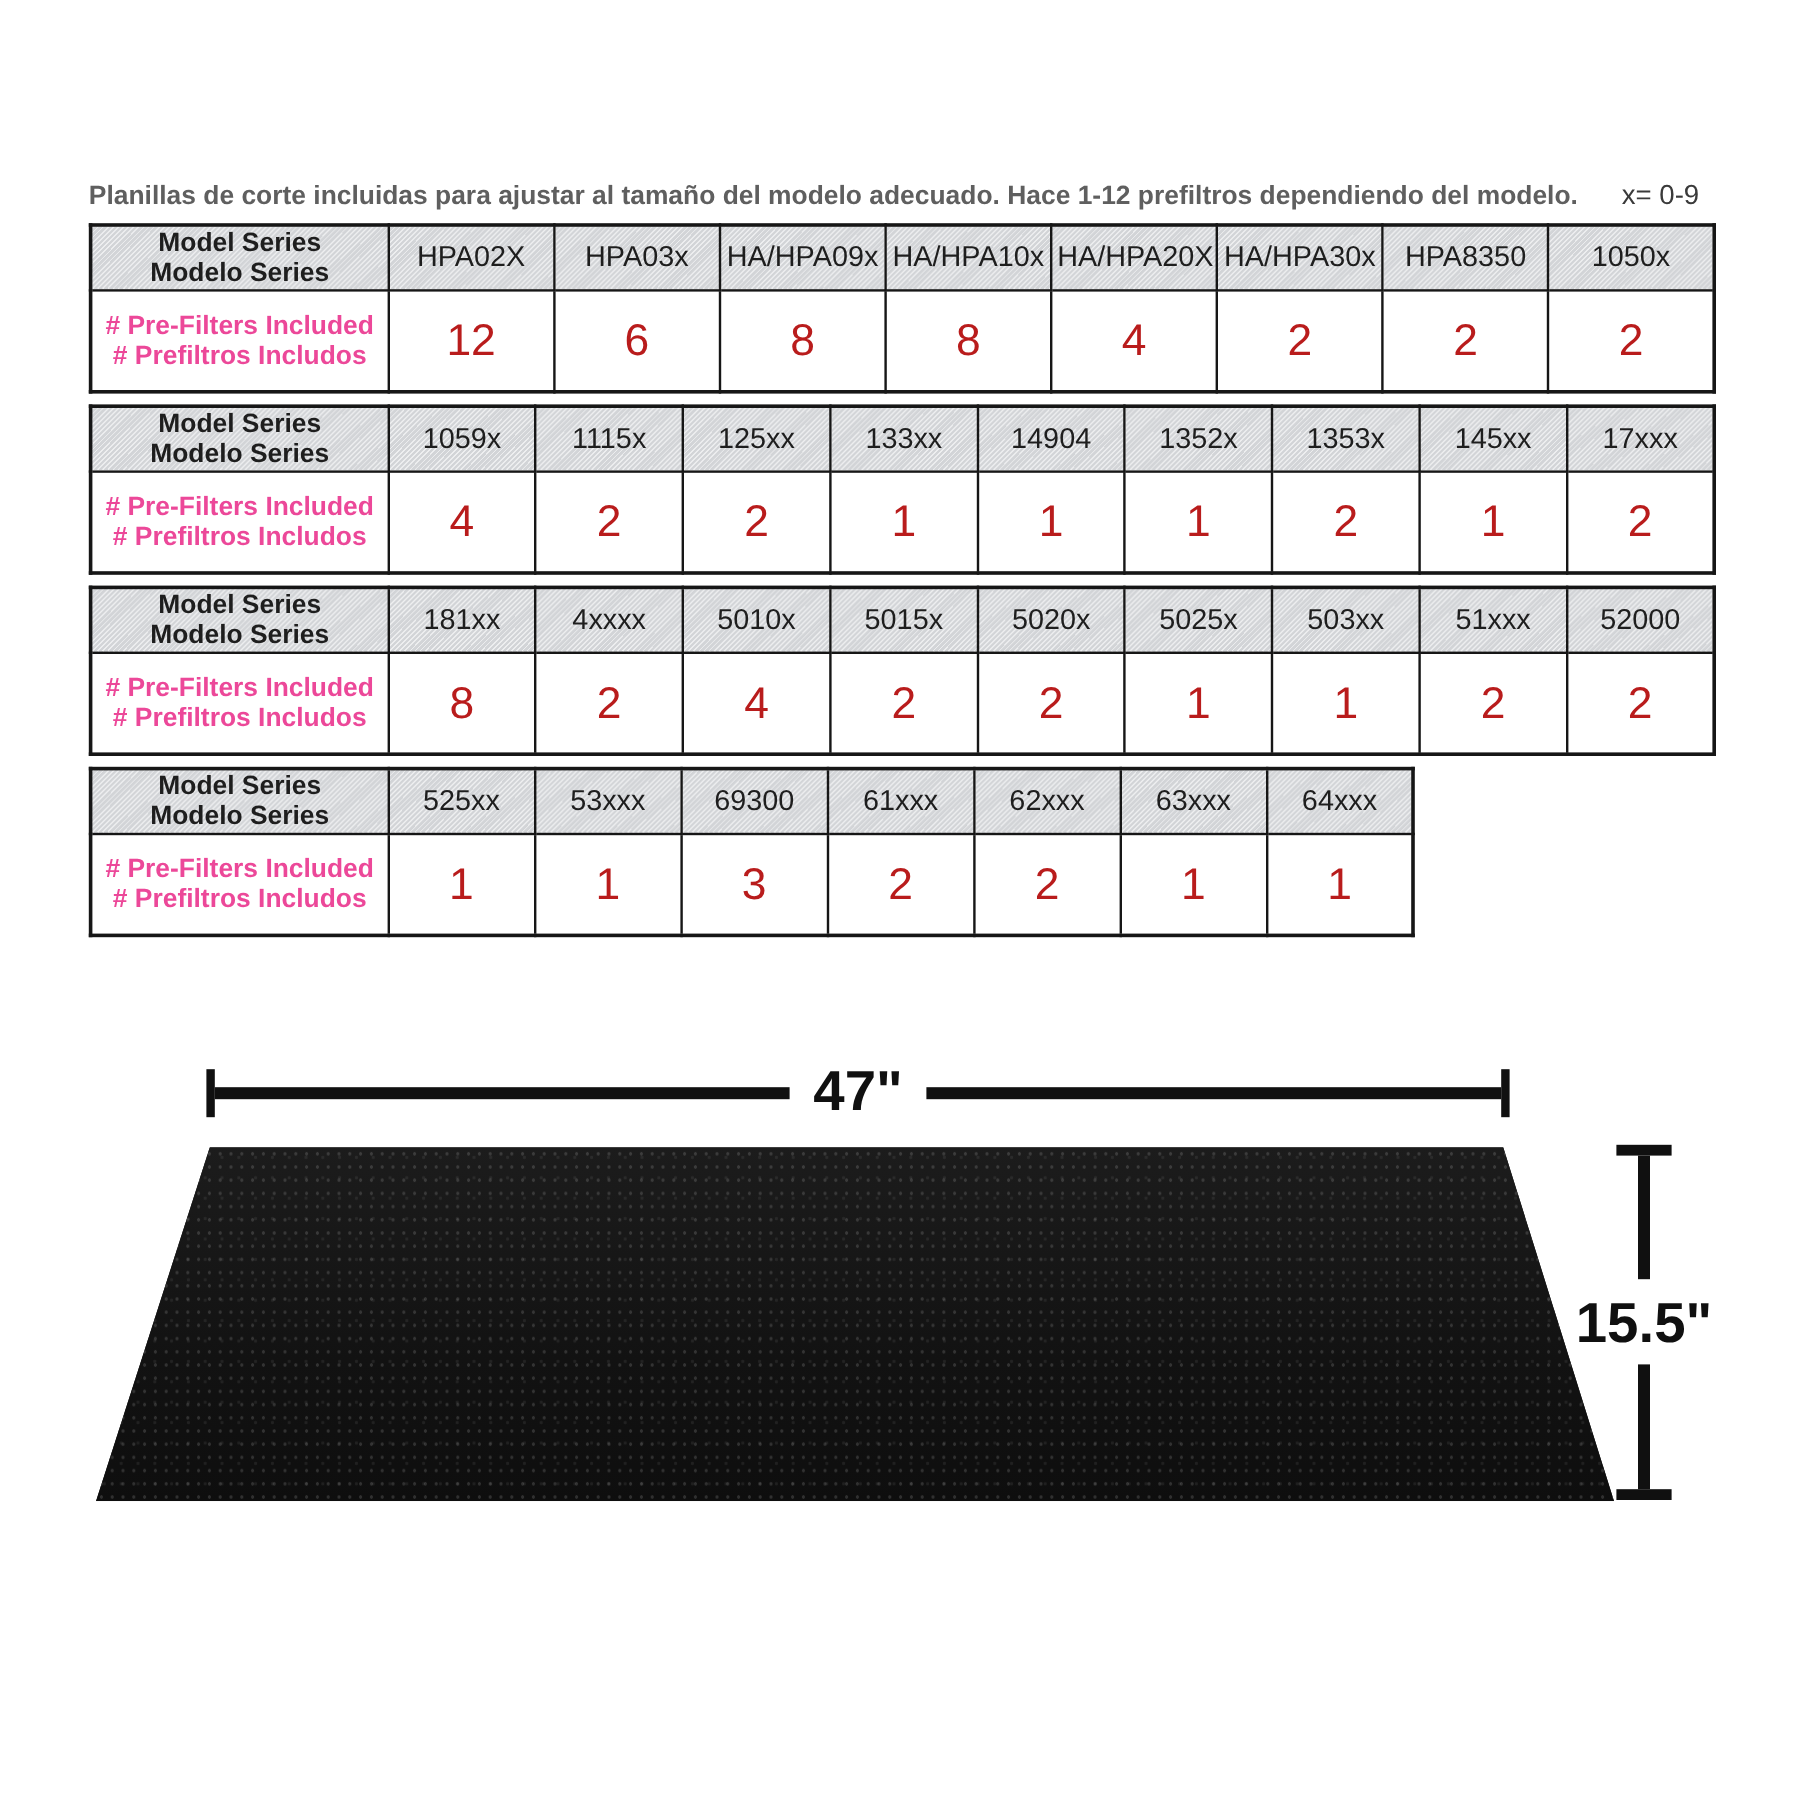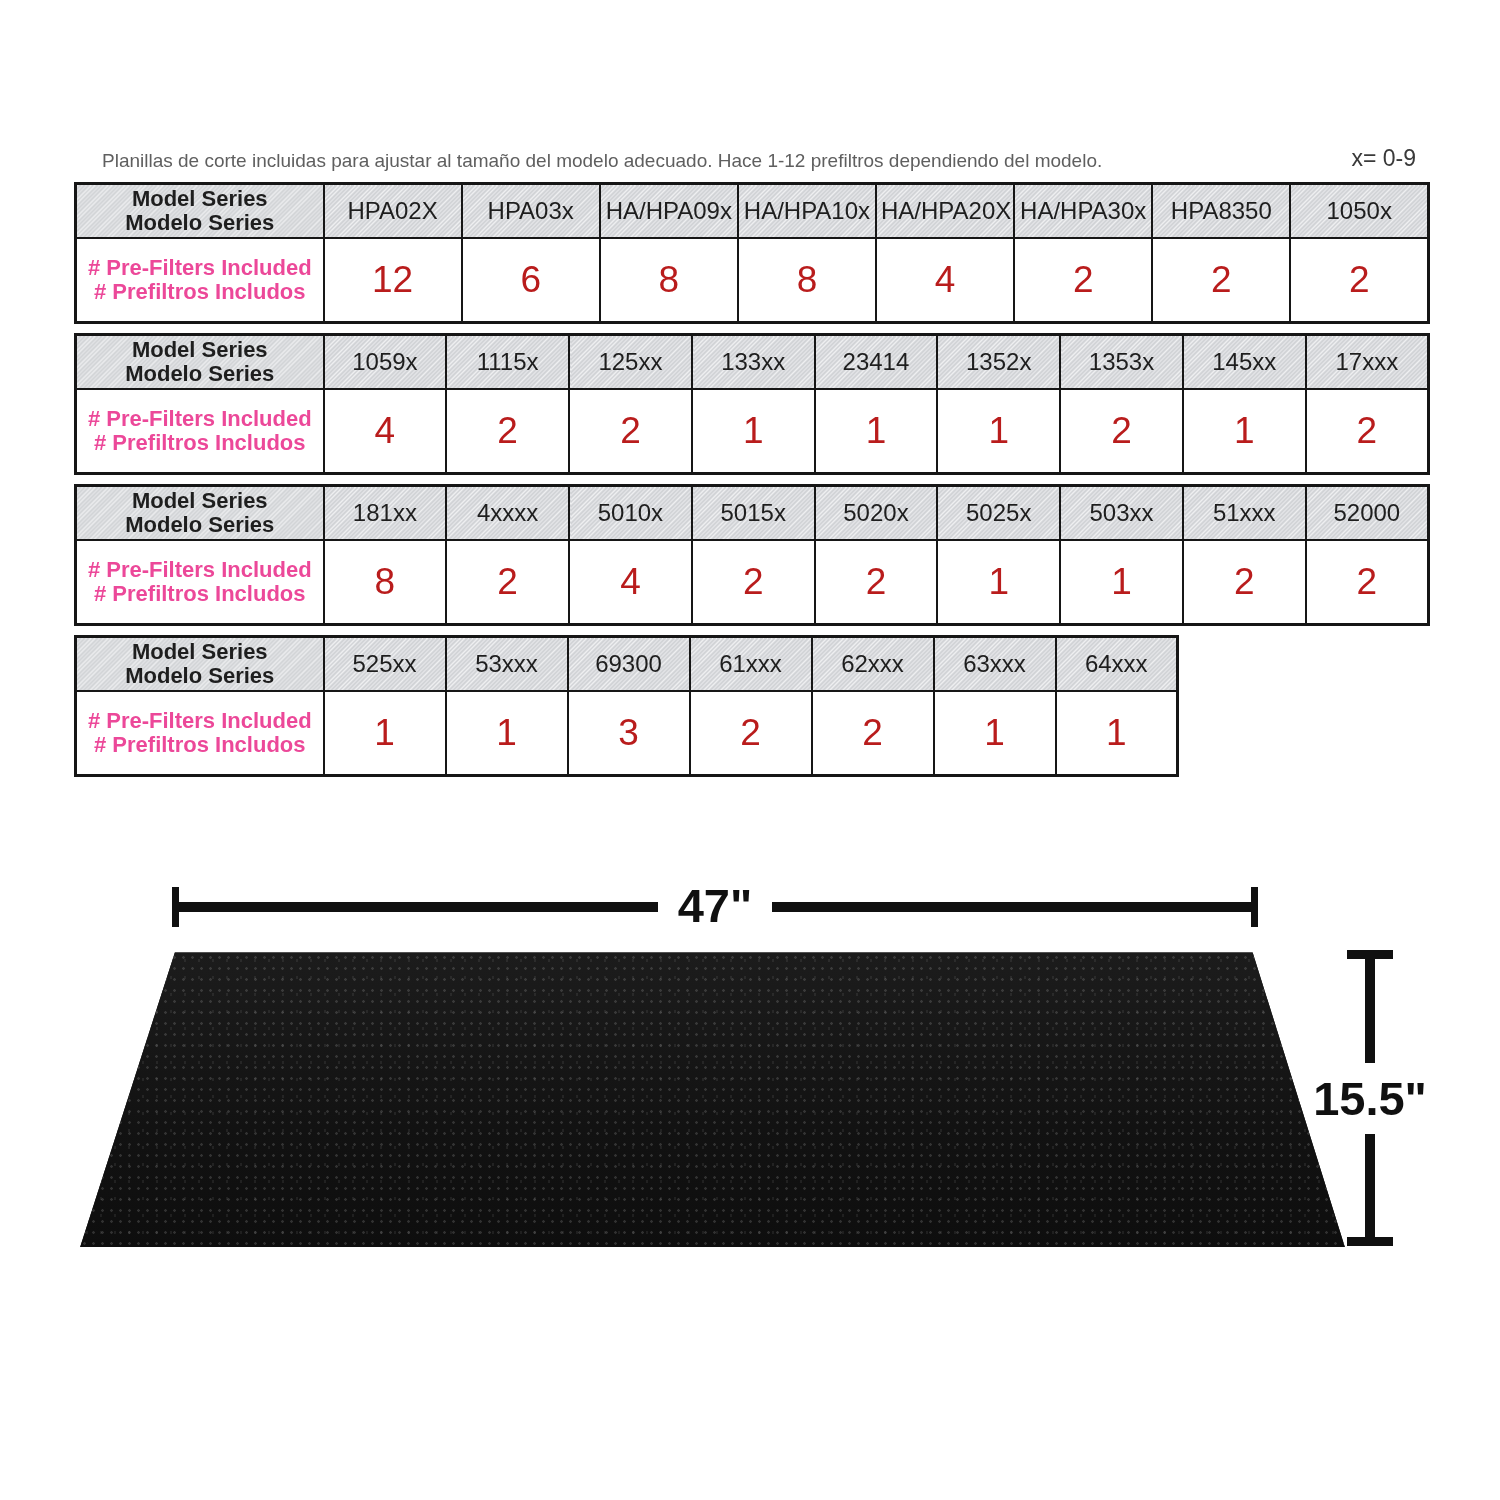--- a/index.html
+++ b/index.html
@@ -9,21 +9,21 @@
     box-sizing:border-box;
     padding:150px 0 0 74px;
     background:#ffffff;
     font-family:"Liberation Sans", sans-serif;
     color:#222;
     overflow:hidden;
   }
   
   .intro{position:relative;width:1358px;margin-bottom:10px;}
   .intro-en{font-size:23px;font-weight:bold;color:#2e2e2e;line-height:1.18;}
-  .intro-es{font-size:19px;font-weight:normal;color:#5f5f5f;line-height:1.18;margin-left:28px;}
+  .intro-es{font-size:22px;font-weight:bold;color:#5f5f5f;line-height:1.18;}
   .x-note{
     position:absolute;right:16px;bottom:0;
     font-size:23px;font-weight:normal;color:#3a3a3a;
   }
   
   .model-table{
     border-collapse:collapse;
     table-layout:fixed;
     margin-bottom:9px;
     border:3px solid #161616;
@@ -155,21 +155,21 @@
         <tbody>
           <tr class="head-row">
             <td class="label-cell">
               <div>Model Series</div>
               <div>Modelo Series</div>
             </td>
             <td class="model-cell">1059x</td>
             <td class="model-cell">1115x</td>
             <td class="model-cell">125xx</td>
             <td class="model-cell">133xx</td>
-            <td class="model-cell">23414</td>
+            <td class="model-cell">14904</td>
             <td class="model-cell">1352x</td>
             <td class="model-cell">1353x</td>
             <td class="model-cell">145xx</td>
             <td class="model-cell">17xxx</td>
           </tr>
           <tr class="count-row">
             <td class="label-cell">
               <div># Pre-Filters Included</div>
               <div># Prefiltros Includos</div>
             </td>

